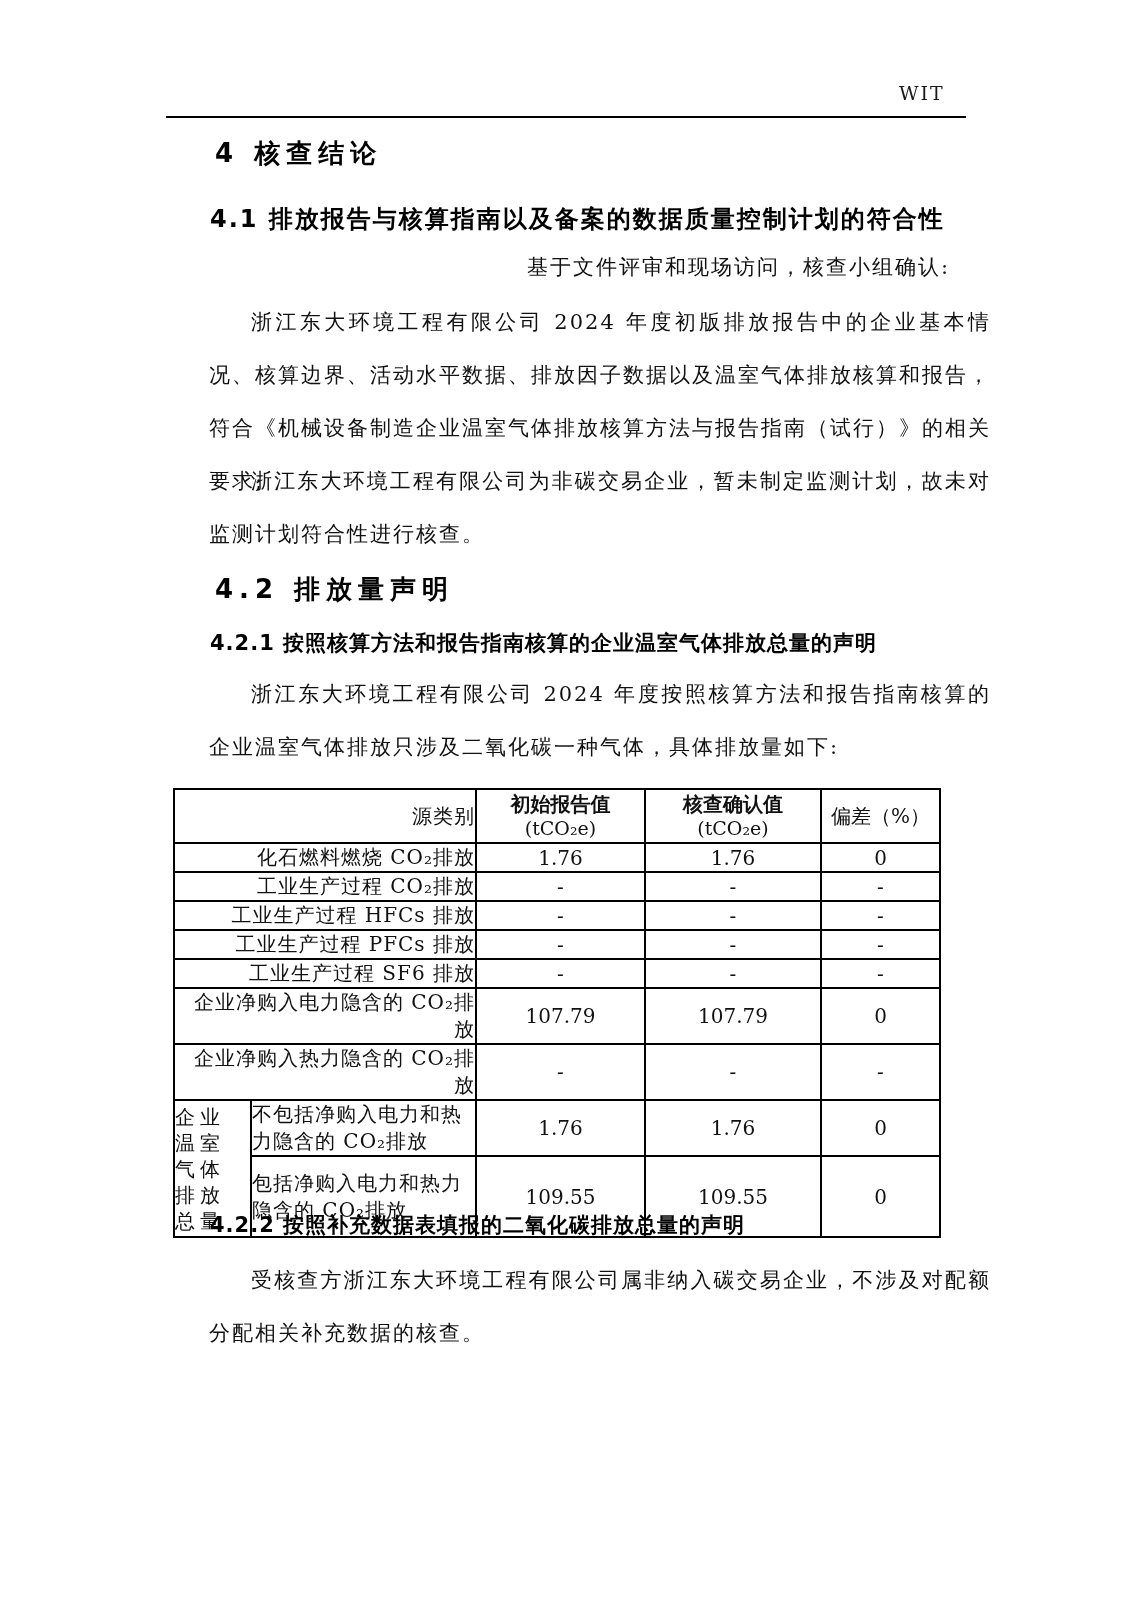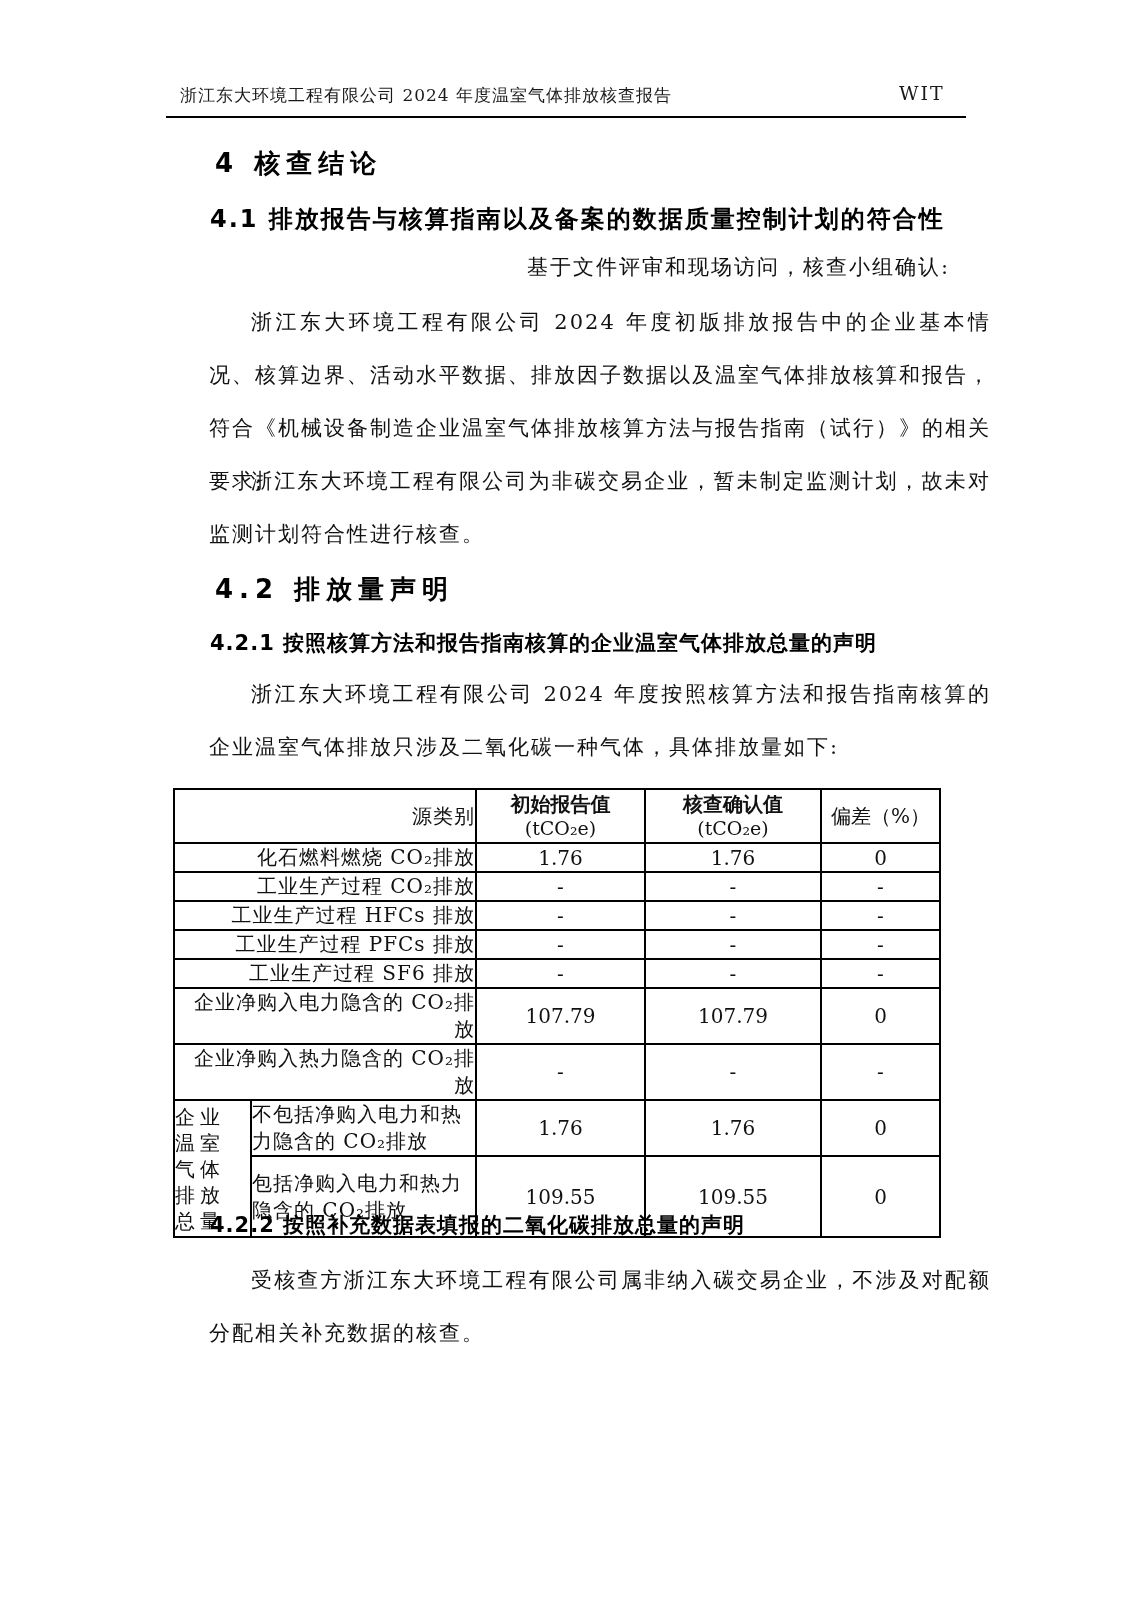--- a/index.html
+++ b/index.html
@@ -87,25 +87,24 @@
   .page-num {
     position: absolute; left: 0; top: 1480px; width: 1131px;
     text-align: center; font-size: 19px; color: #111;
   }
 </style>
 </head>
 <body>
 
 <div class="page">
 
-  <div class="hdr-left">浙江东大环境工程有限公司 2024 年度温室气体排放核查报告</div>
   <div class="hdr-right">WIT</div>
   <div class="hdr-rule"></div>
 
-  <div class="h-main" style="top:146px">4 核查结论</div>
+  <div class="h-main" style="top:136px">4 核查结论</div>
   <div class="h-sub" style="top:203px">4.1 排放报告与核算指南以及备案的数据质量控制计划的符合性</div>
 
   <div class="para-single" style="top:254px">基于文件评审和现场访问，核查小组确认:</div>
   <div class="para" style="top:296px">浙江东大环境工程有限公司 2024 年度初版排放报告中的企业基本情况、核算边界、活动水平数据、排放因子数据以及温室气体排放核算和报告，符合《机械设备制造企业温室气体排放核算方法与报告指南（试行）》的相关要求;</div>
   <div class="para" style="top:455px">浙江东大环境工程有限公司为非碳交易企业，暂未制定监测计划，故未对监测计划符合性进行核查。</div>
 
   <div class="h-main" style="top:572px">4.2 排放量声明</div>
   <div class="h-sub3" style="top:629px">4.2.1 按照核算方法和报告指南核算的企业温室气体排放总量的声明</div>
 
   <div class="para" style="top:668px">浙江东大环境工程有限公司 2024 年度按照核算方法和报告指南核算的企业温室气体排放只涉及二氧化碳一种气体，具体排放量如下:</div>

